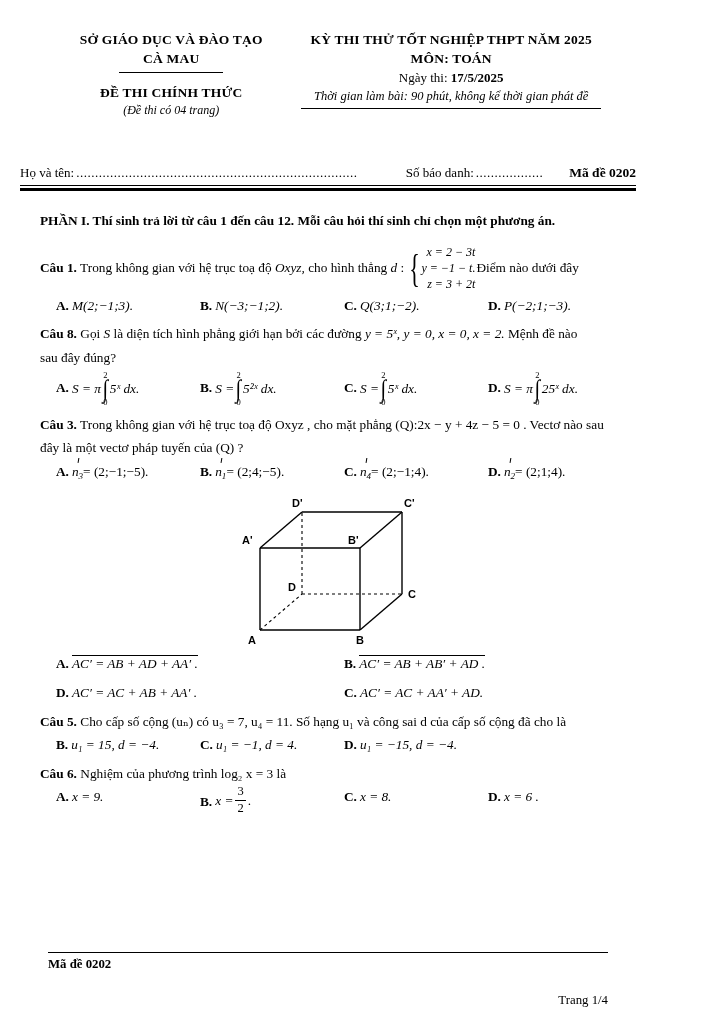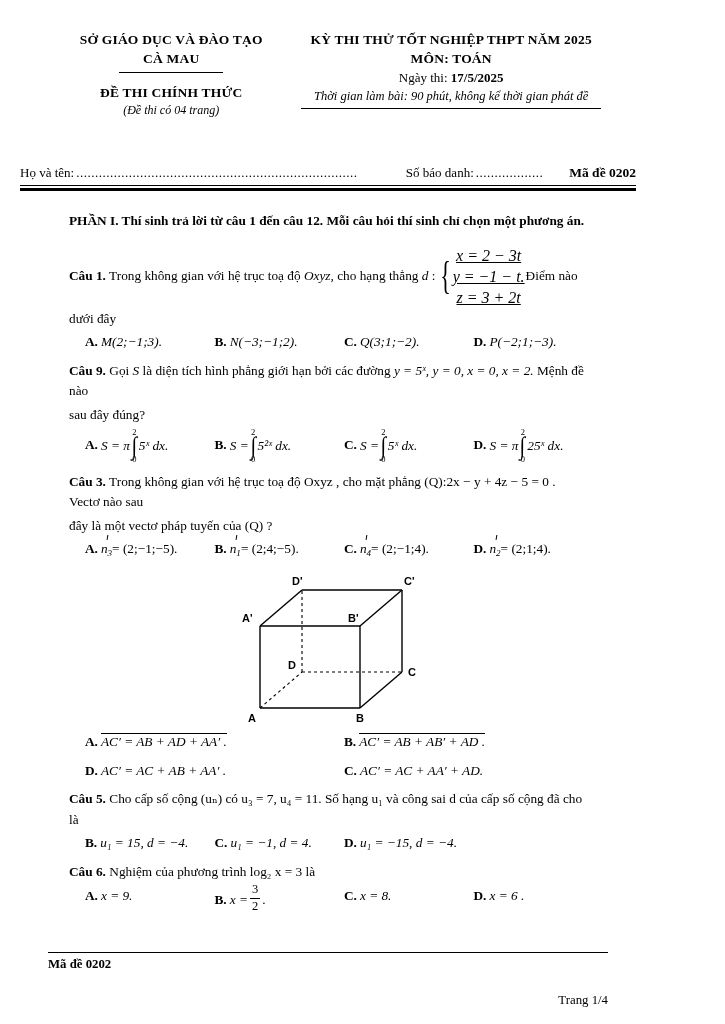--- a/index.html
+++ b/index.html
@@ -106,21 +106,21 @@
     margin-top: 4px;
   }
   .rule-thick {
     height: 2.4px;
     background: #000;
     margin-top: 2px;
   }
 
   
   .content {
-    padding: 0 69px;
+    padding: 0 40px;
     box-sizing: border-box;
     margin-top: 20px;
     font-size: 13.3px;
     line-height: 1.55;
   }
   .part-heading {
     font-weight: bold;
     font-size: 13.3px;
     margin-bottom: 14px;
   }
@@ -163,24 +163,23 @@
   }
   .sys-brace {
     font-size: 40px;
     line-height: 0.82;
     font-weight: 300;
     transform: scaleX(0.55);
     margin-right: -3px;
   }
   .sys-rows {
     display: inline-block;
-    font-size: 16px;
+    font-size: 12px;
     line-height: 1.32;
-    text-align: center;
-    text-decoration: underline;
+    text-align: right;
   }
 
   
   .integral {
     display: inline-flex;
     flex-direction: column;
     align-items: center;
     vertical-align: middle;
     font-size: 10px;
     line-height: 1;
@@ -306,37 +305,37 @@
 
   <div class="content">
 
     <div class="part-heading">PHẦN I. Thí sinh trả lời từ câu 1 đến câu 12. Mỗi câu hỏi thí sinh chỉ chọn một phương án.</div>
 
     <div class="q-block">
       <div class="q-stem">
         <span class="q-label">Câu 1.</span>
         <span>Trong không gian với hệ trục toạ độ</span>
         <span class="mi">Oxyz,</span>
-        <span>cho hạng thẳng</span>
+        <span>cho hình thẳng</span>
         <span class="mi">d</span><span>&nbsp;:</span><span class="sys">
             <span class="sys-brace">{</span>
             <span class="sys-rows"><span class="mi">x = 2 − 3t</span><br><span class="mi">y = −1 − t.</span><br><span class="mi">z = 3 + 2t</span></span>
           </span><span>Điểm nào dưới đây</span>
       </div>
       <div class="opts four">
         <div class="opt"><span class="opt-letter">A.</span><span class="mi">M(2;−1;3).</span></div>
         <div class="opt"><span class="opt-letter">B.</span><span class="mi">N(−3;−1;2).</span></div>
         <div class="opt"><span class="opt-letter">C.</span><span class="mi">Q(3;1;−2).</span></div>
         <div class="opt"><span class="opt-letter">D.</span><span class="mi">P(−2;1;−3).</span></div>
       </div>
     </div>
 
     <div class="q-block">
       <div class="q-stem">
-        <span class="q-label">Câu 9.</span>
+        <span class="q-label">Câu 8.</span>
         <span>Gọi</span>
         <span class="mi">S</span>
         <span>là diện tích hình phẳng giới hạn bởi các đường</span>
         <span class="mi">y = 5ˣ, y = 0, x = 0, x = 2.</span>
         <span>Mệnh đề nào</span>
       </div>
       <div class="q-stem">sau đây đúng?</div>
       <div class="opts four">
         <div class="opt">
           <span class="opt-letter">A.</span><span class="mi">S = π</span><span class="integral">

